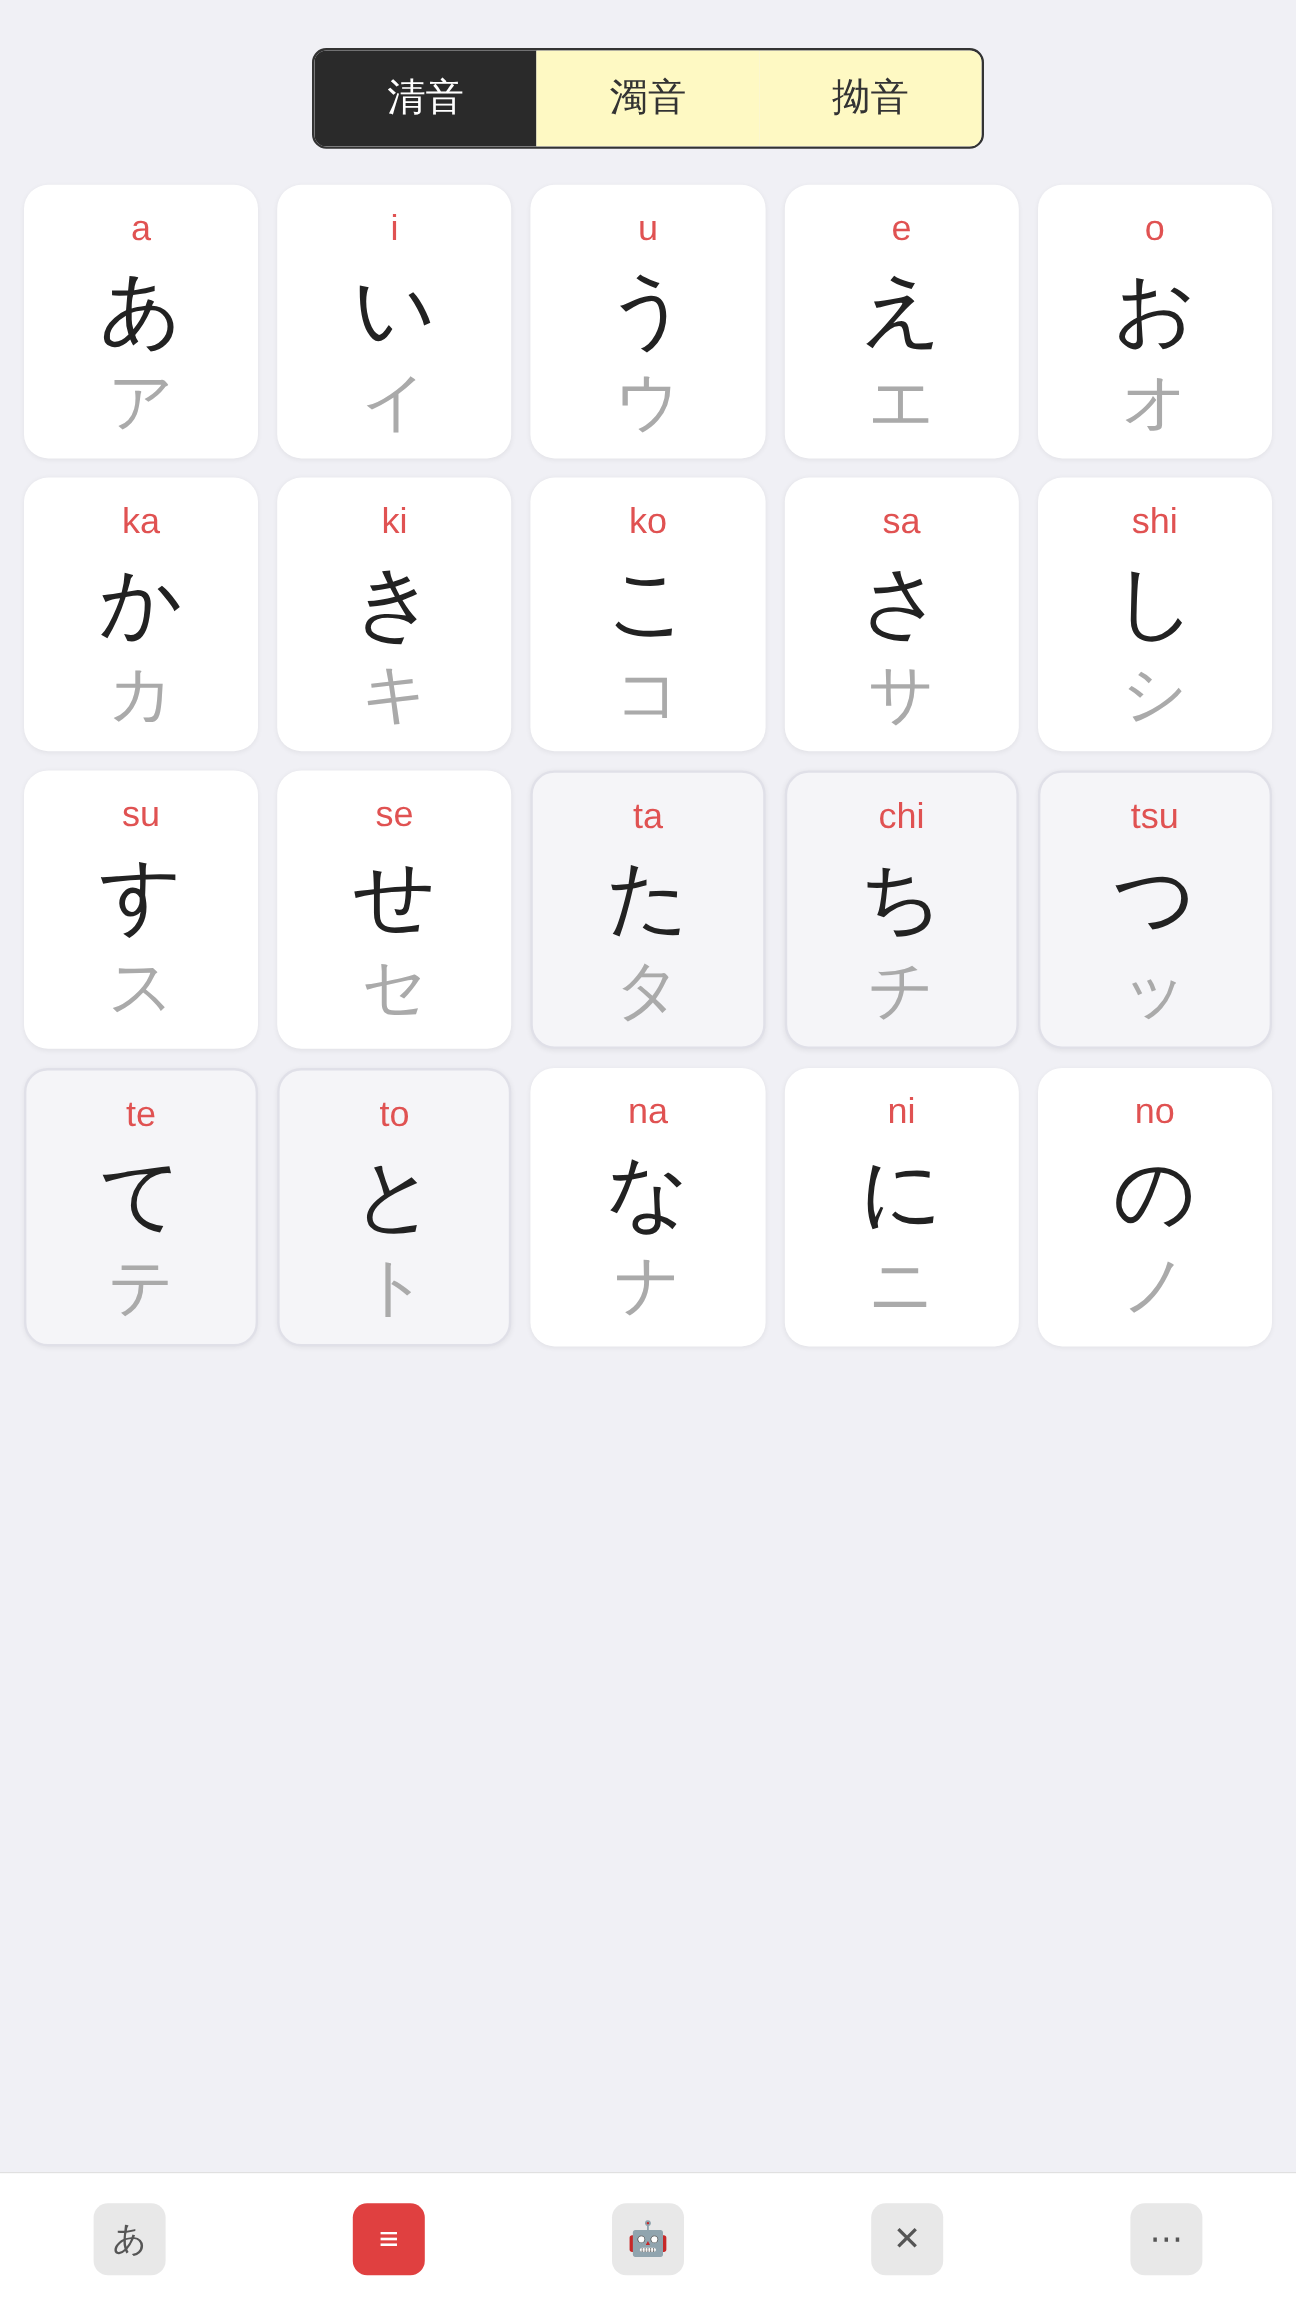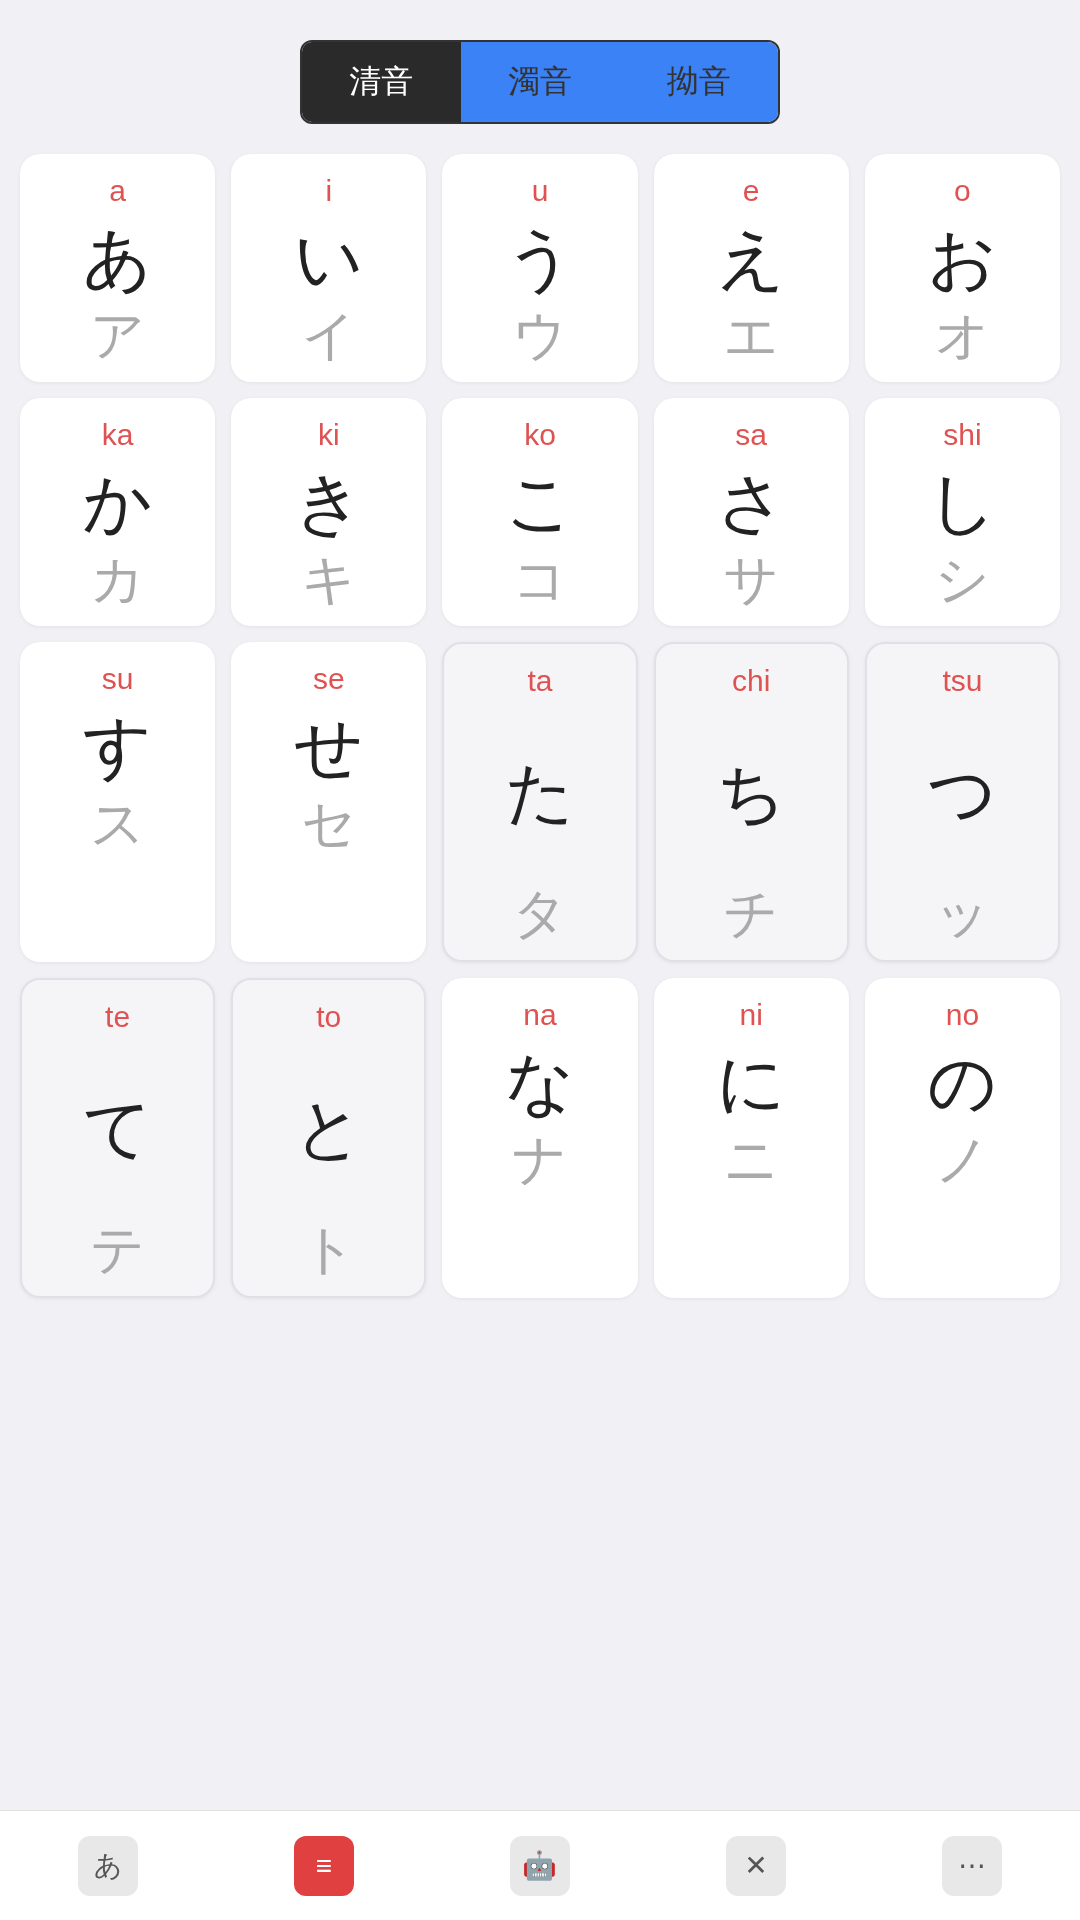--- a/index.html
+++ b/index.html
@@ -15,30 +15,30 @@
       align-items: center;
     }
 
     
     .tab-bar {
       display: flex;
       margin: 40px auto 30px;
       border: 2px solid #333;
       border-radius: 12px;
       overflow: hidden;
-      width: 480px;
+      width: 560px;
     }
 
     .tab {
       flex: 1;
       padding: 18px 0;
       text-align: center;
       font-size: 32px;
       cursor: pointer;
-      background: #3b82f6;
+      background: #fef9c3;
       color: #333;
     }
 
     .tab.active {
       background: #2a2a2a;
       color: white;
     }
 
     
     .grid {
@@ -57,21 +57,20 @@
       display: flex;
       flex-direction: column;
       align-items: center;
       min-height: 220px;
       box-shadow: 0 1px 4px rgba(0,0,0,0.06);
     }
 
     .card.highlighted {
       background: #f5f5f8;
       border: 2px solid #e0e0e8;
-      gap: 44px;
     }
 
     .card .romaji {
       font-size: 30px;
       color: #e05252;
       font-weight: 400;
       margin-bottom: 16px;
     }
 
     .card .hiragana {

